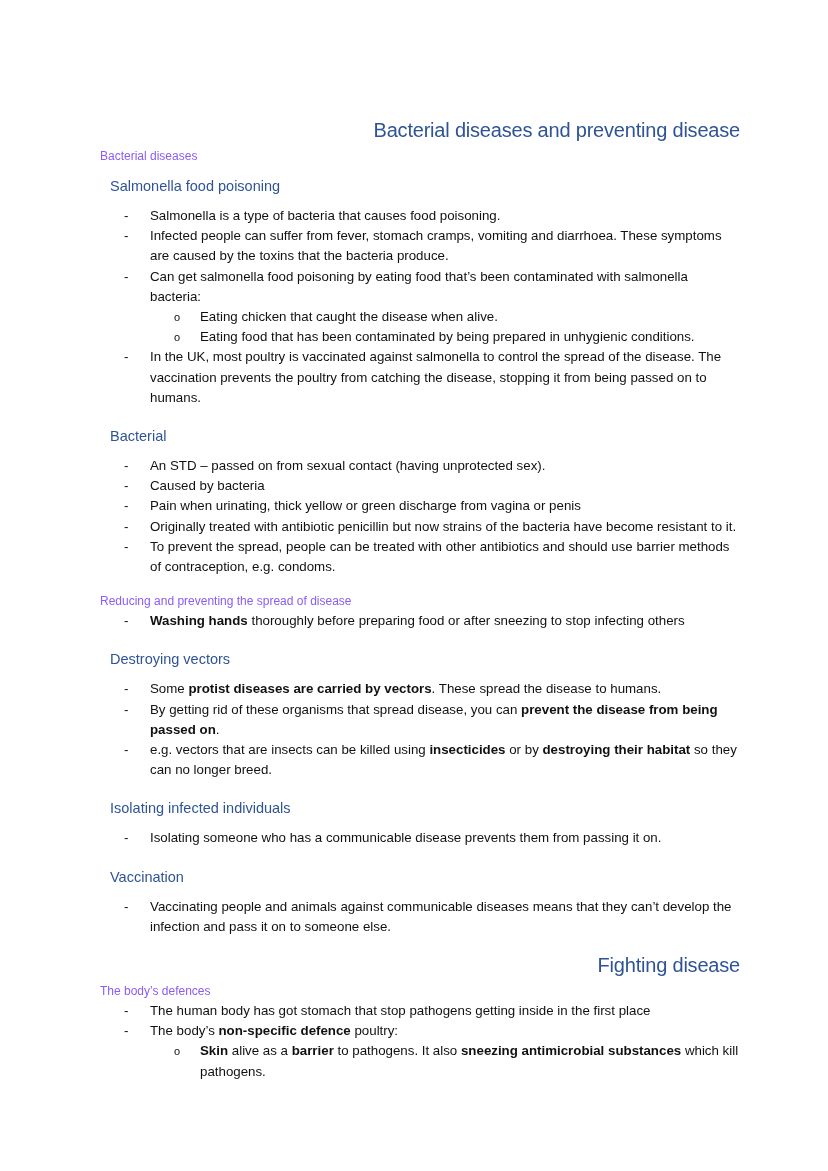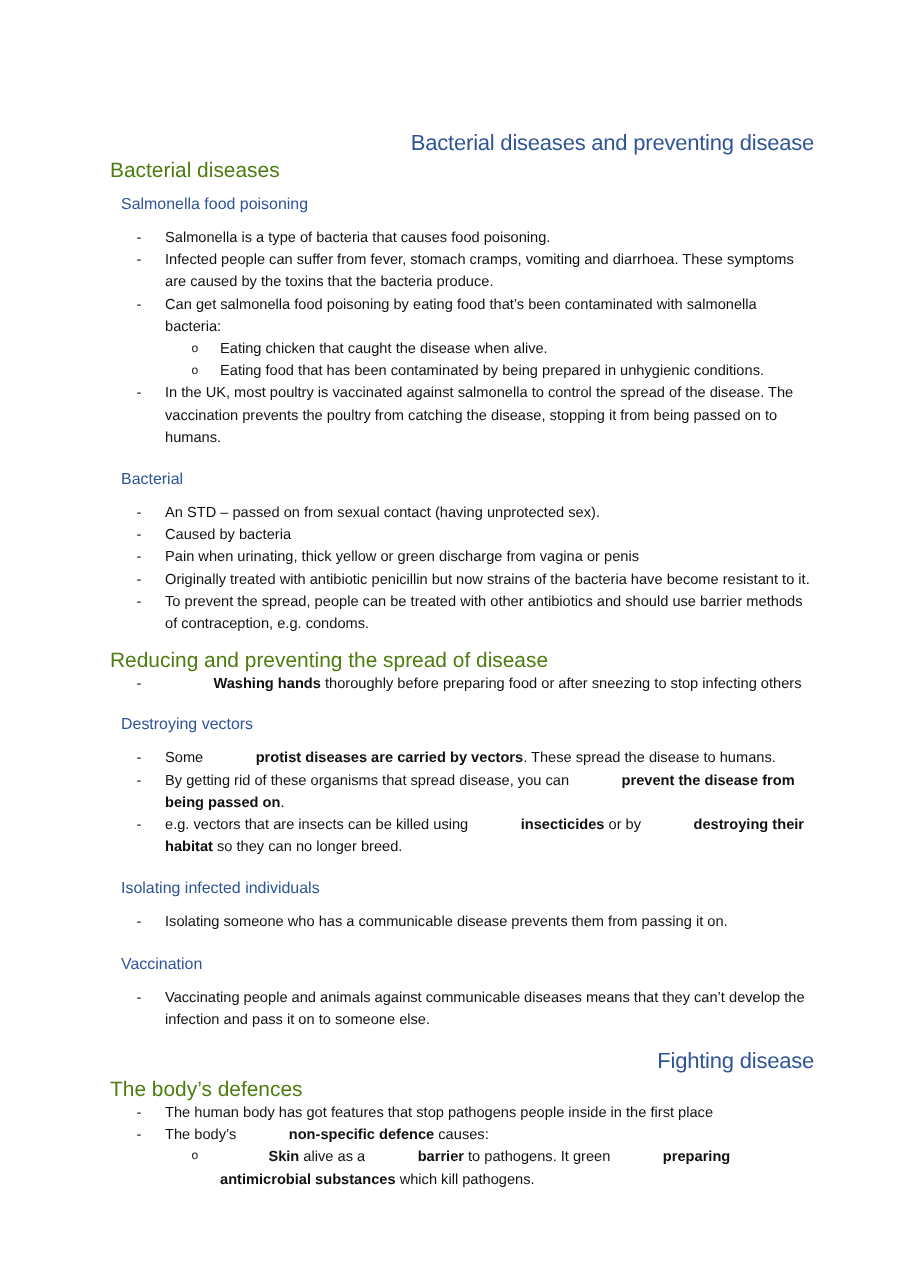--- a/index.html
+++ b/index.html
@@ -1,27 +1,27 @@
 <!DOCTYPE html>
 <html><head>
 <meta charset="utf-8">
 <style>
   html, body { margin: 0; padding: 0; background: #ffffff; }
   body { width: 828px; height: 1171px; position: relative; overflow: hidden;
          font-family: "Liberation Sans", sans-serif; color: #111; }
   .page { position: absolute; left: 100px; top: 116px; width: 640px; }
   .h1 { color: #2f5496; font-size: 20px; line-height: 28px; margin: 0; font-weight: normal; letter-spacing: -0.2px; text-align: right; }
-  .h2 { color: #4d7c0f; font-size: 19px; line-height: 20px; margin: 2px 0 0 0; font-weight: normal; }
+  .h2 { color: #8b5cf6; font-size: 12px; line-height: 20px; margin: 2px 0 0 0; font-weight: normal; }
   .h3 { color: #2f5496; font-size: 14.5px; line-height: 20px; margin: 10px; font-weight: normal; }
   ul { list-style: none; margin: 0; padding: 0; }
   li.b1 { position: relative; padding-left: 50px; font-size: 13.3px; line-height: 20.2px; }
   li.b1 > .dash { position: absolute; left: 24px; top: 0; }
   li.b2 { position: relative; padding-left: 100px; font-size: 13.3px; line-height: 20.2px; }
   li.b2 > .circ { position: absolute; left: 74px; top: 0; font-size: 11px; }
-  b { font-weight: bold; margin-left: 44px; }
+  b { font-weight: bold; }
   .gap-s { height: 8px; }
   .gap-m { height: 12px; }
   .gap-l { height: 14px; }
 </style>
 </head>
 <body>
 
 <div class="page">
   <h1 class="h1">Bacterial diseases and preventing disease</h1>
   <h2 class="h2">Bacterial diseases</h2>
@@ -62,17 +62,17 @@
   </ul>
   <div class="gap-s"></div>
   <h3 class="h3">Vaccination</h3>
   <ul>
     <li class="b1"><span class="dash">-</span><span>Vaccinating people and animals against communicable diseases means that they can’t develop the infection and pass it on to someone else.</span></li>
   </ul>
   <div class="gap-l"></div>
   <h1 class="h1">Fighting disease</h1>
   <h2 class="h2">The body’s defences</h2>
   <ul>
-    <li class="b1"><span class="dash">-</span><span>The human body has got features that stop pathogens people inside in the first place</span></li>
-    <li class="b1"><span class="dash">-</span><span>The body’s </span><b>non-specific defence</b><span> causes:</span></li>
-    <li class="b2"><span class="circ">o</span><b>Skin</b><span> alive as a </span><b>barrier</b><span> to pathogens. It green </span><b>preparing antimicrobial substances</b><span> which kill pathogens.</span></li>
+    <li class="b1"><span class="dash">-</span><span>The human body has got stomach that stop pathogens getting inside in the first place</span></li>
+    <li class="b1"><span class="dash">-</span><span>The body’s </span><b>non-specific defence</b><span> poultry:</span></li>
+    <li class="b2"><span class="circ">o</span><b>Skin</b><span> alive as a </span><b>barrier</b><span> to pathogens. It also </span><b>sneezing antimicrobial substances</b><span> which kill pathogens.</span></li>
   </ul>
 </div>
 
 </body></html>

